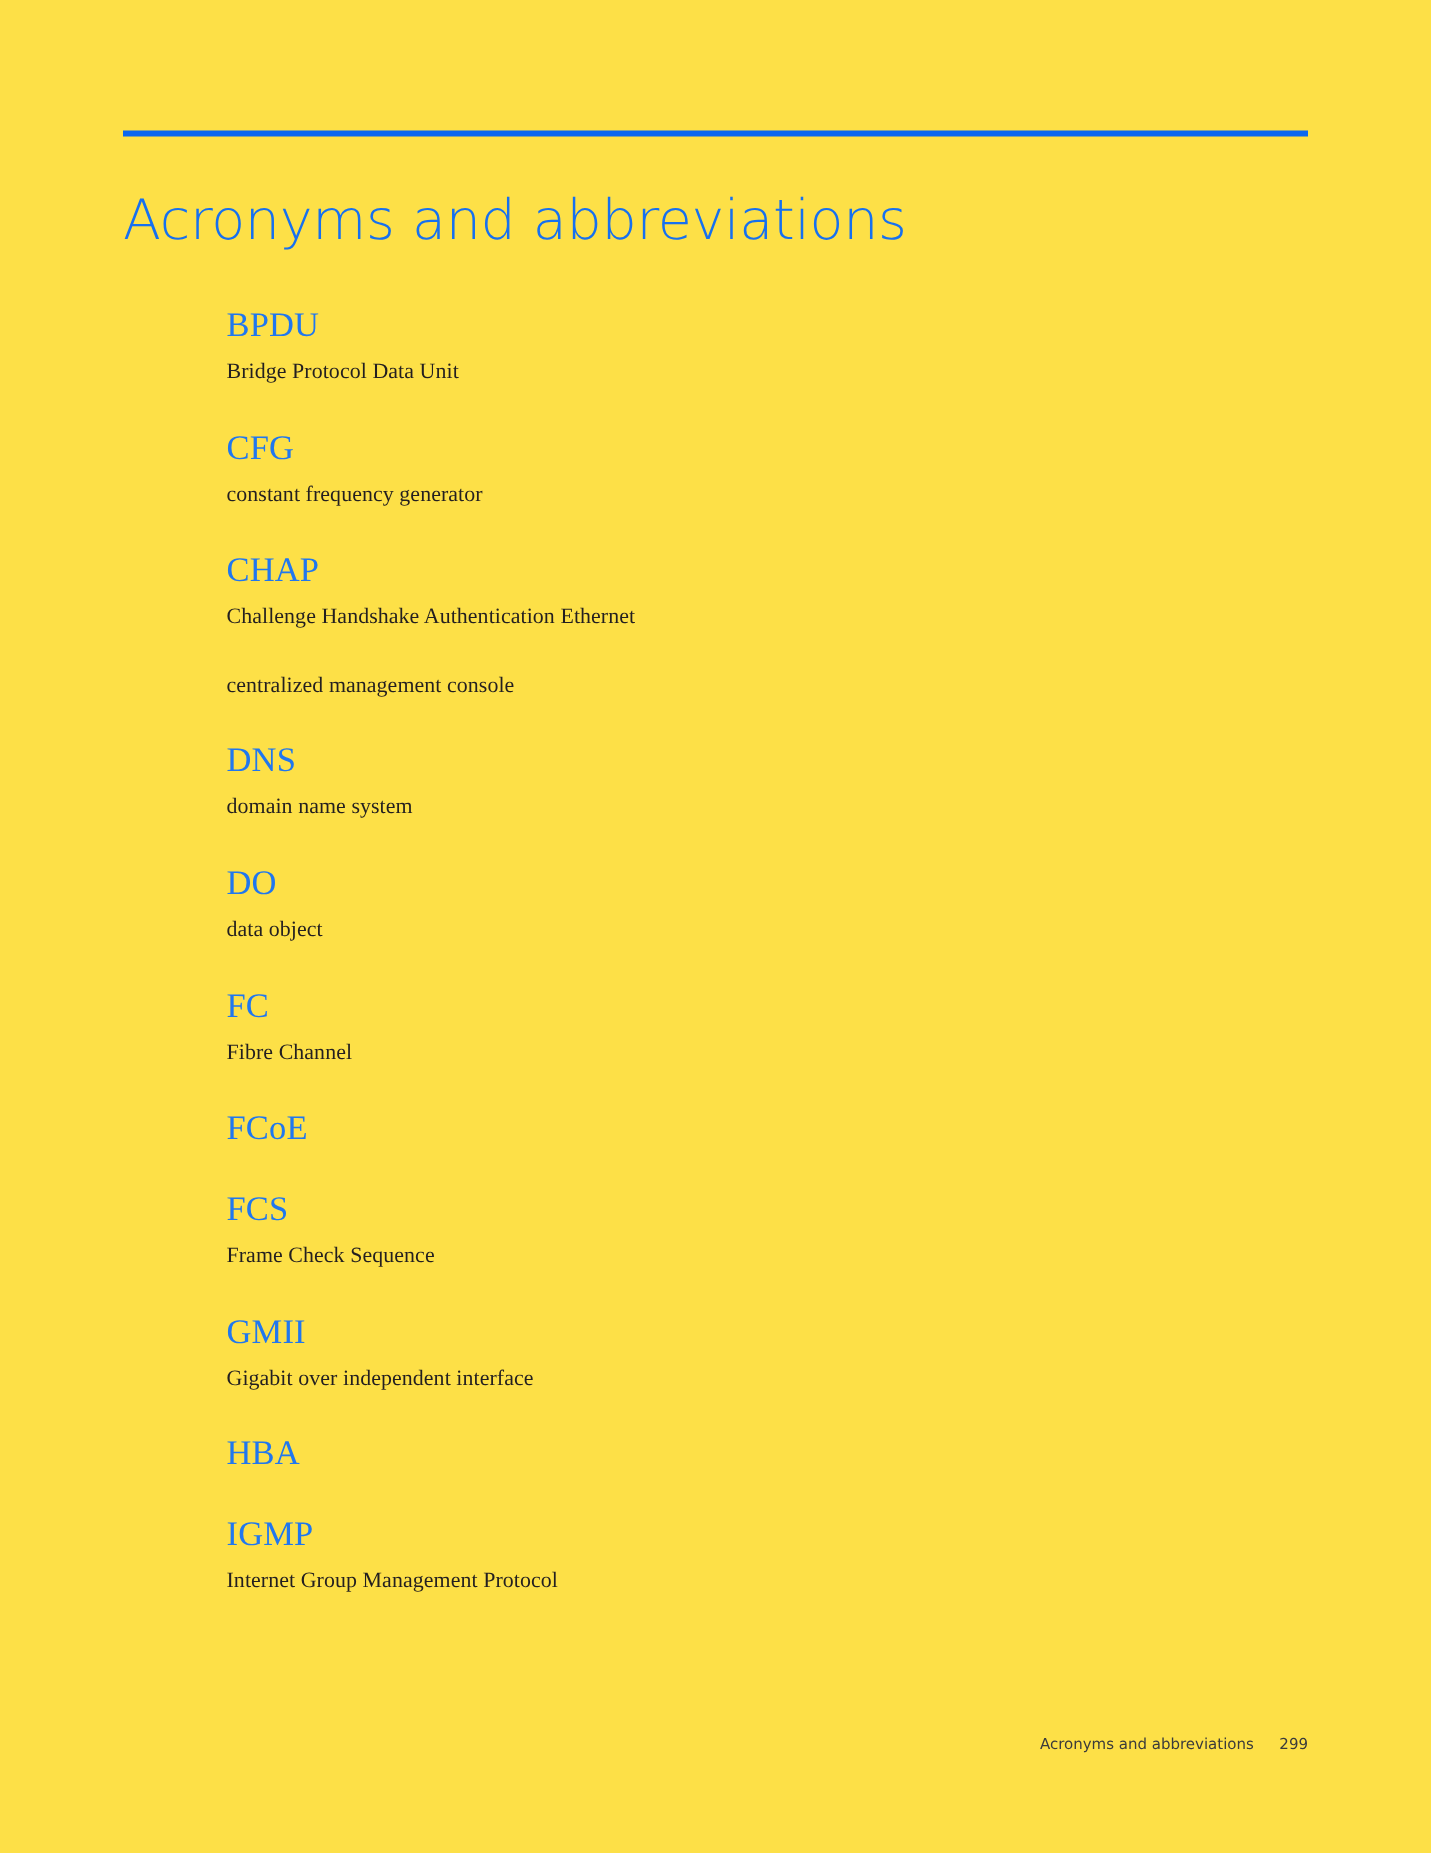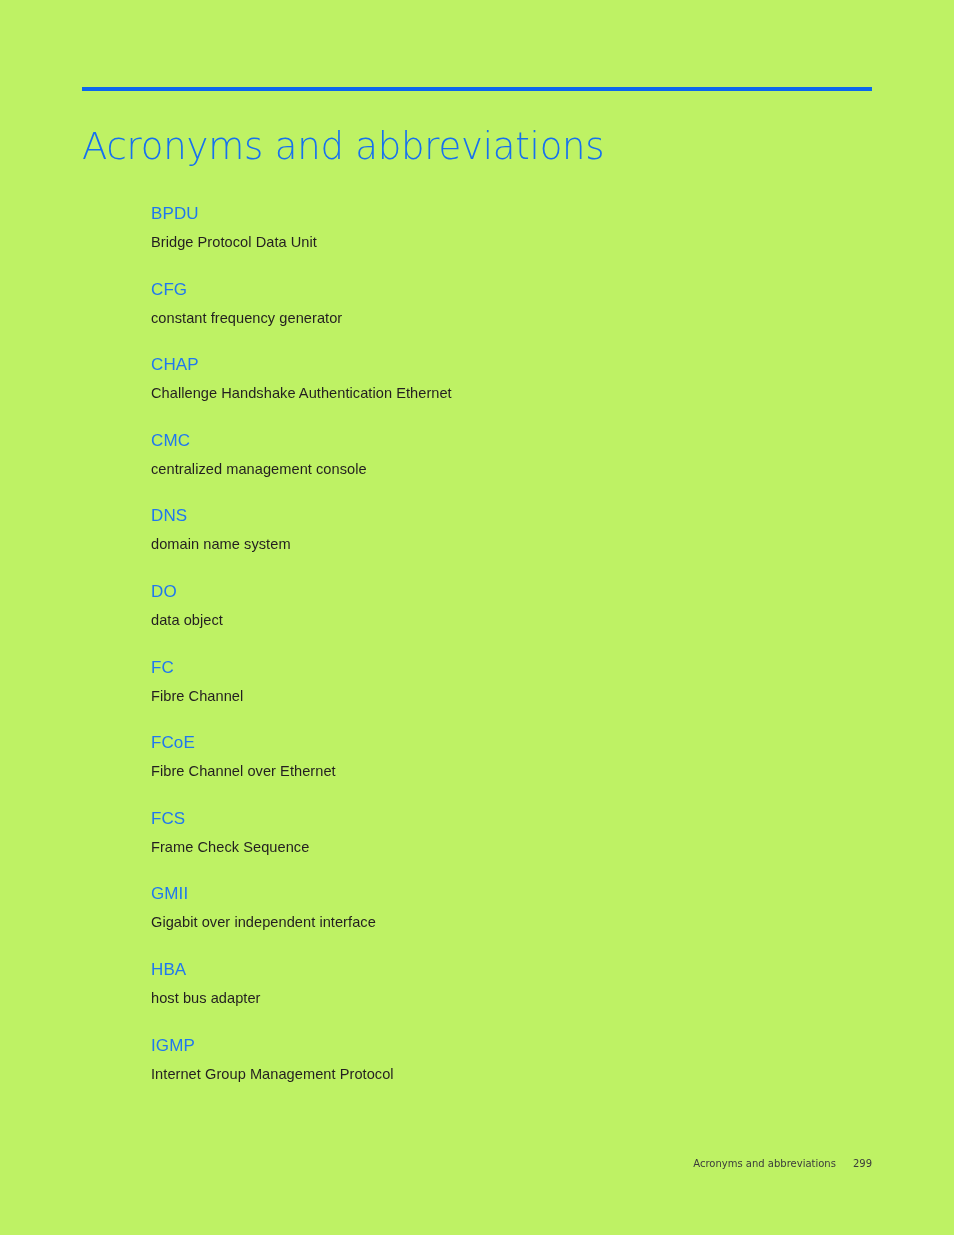--- a/index.html
+++ b/index.html
@@ -15,21 +15,21 @@
     font-family: "Liberation Sans", sans-serif;
     -webkit-font-smoothing: antialiased;
   }
 
   .page {
     position: absolute;
     left: 0;
     top: 0;
     width: 954px;
     height: 1235px;
-    background: #bef264;
+    background: #fde047;
     overflow: hidden;
   }
 
   
   .title-rule {
     position: absolute;
     left: 82px;
     top: 87px;
     width: 790px;
     height: 4px;
@@ -60,31 +60,31 @@
 
   .entry {
     margin: 0 0 31px 0;
   }
 
   .entry:last-child {
     margin-bottom: 0;
   }
 
   .entry-term {
-    font-family: Liberation Sans, sans-serif;
-    font-size: 17px;
+    font-family: Liberation Serif, serif;
+    font-size: 23px;
     font-weight: 400;
     color: #2077ef;
     line-height: 1.0;
     letter-spacing: 0.1px;
     margin: 0 0 13px 0;
   }
 
   .entry-def {
-    font-family: Liberation Sans, sans-serif;
+    font-family: Liberation Serif, serif;
     font-size: 14.6px;
     font-weight: 400;
     color: #231f20;
     line-height: 1.0;
     letter-spacing: 0.05px;
     margin: 0;
   }
 
   
   .footer {
@@ -126,57 +126,54 @@
       <div class="entry-term">CFG</div>
       <div class="entry-def">constant frequency generator</div>
     </div>
 
     <div class="entry">
       <div class="entry-term">CHAP</div>
       <div class="entry-def">Challenge Handshake Authentication Ethernet</div>
     </div>
 
     <div class="entry">
-      <div class="entry-term">CMC</div>
       <div class="entry-def">centralized management console</div>
     </div>
 
     <div class="entry">
       <div class="entry-term">DNS</div>
       <div class="entry-def">domain name system</div>
     </div>
 
     <div class="entry">
       <div class="entry-term">DO</div>
       <div class="entry-def">data object</div>
     </div>
 
     <div class="entry">
       <div class="entry-term">FC</div>
       <div class="entry-def">Fibre Channel</div>
     </div>
 
     <div class="entry">
       <div class="entry-term">FCoE</div>
-      <div class="entry-def">Fibre Channel over Ethernet</div>
     </div>
 
     <div class="entry">
       <div class="entry-term">FCS</div>
       <div class="entry-def">Frame Check Sequence</div>
     </div>
 
     <div class="entry">
       <div class="entry-term">GMII</div>
       <div class="entry-def">Gigabit over independent interface</div>
     </div>
 
     <div class="entry">
       <div class="entry-term">HBA</div>
-      <div class="entry-def">host bus adapter</div>
     </div>
 
     <div class="entry">
       <div class="entry-term">IGMP</div>
       <div class="entry-def">Internet Group Management Protocol</div>
     </div>
 
   </div>
 
   <div class="footer">

